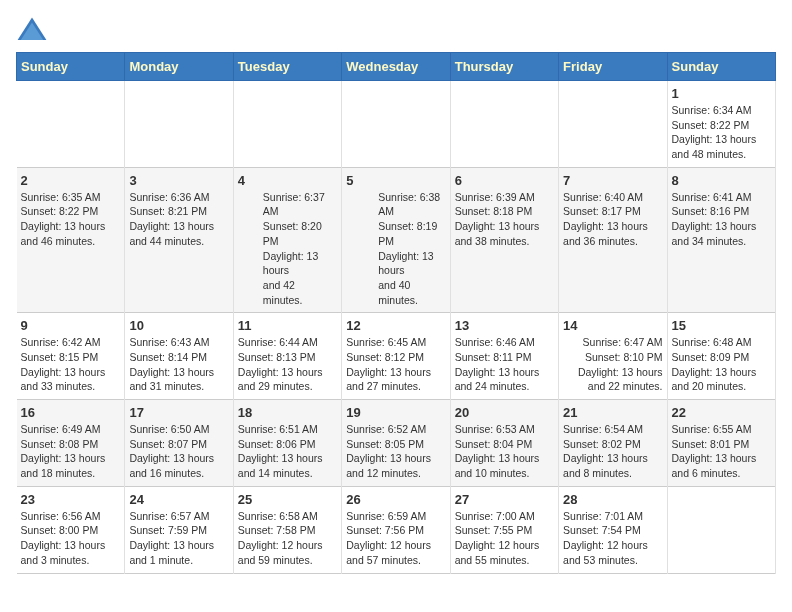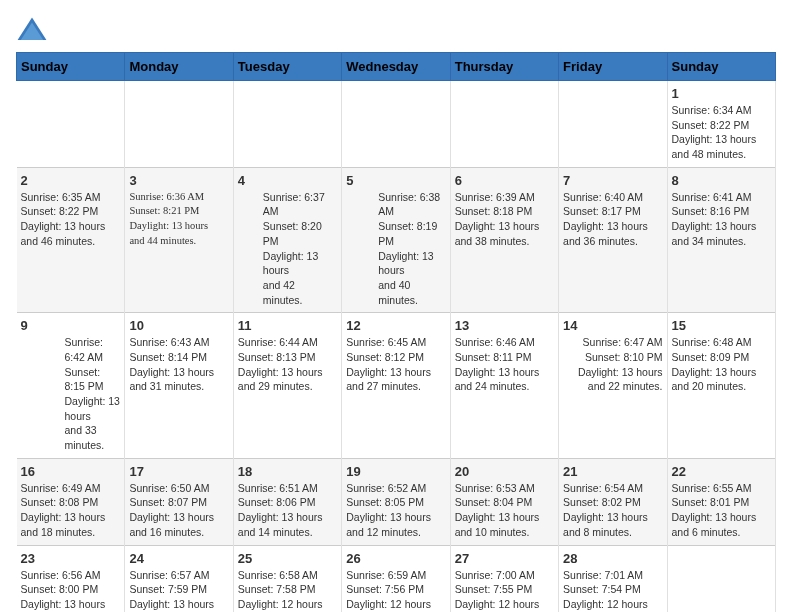--- a/index.html
+++ b/index.html
@@ -54,21 +54,21 @@
     }
     table {
       width: 100%;
       border-collapse: collapse;
       table-layout: fixed;
     }
     thead tr {
       background: #3a7abf;
     }
     thead th {
-      color: #000000;
+      color: #fef9c3;
       font-size: 13px;
       font-weight: bold;
       padding: 6px 4px;
       text-align: left;
       border: 1px solid #2e6aad;
     }
     tbody tr {
       border-bottom: 1px solid #ccc;
     }
     tbody td {
@@ -145,21 +145,21 @@
       <tr>
         <td>
           <span class="day-num">2</span>
           <div class="day-info" style="white-space: pre-line;">Sunrise: 6:35 AM
 Sunset: 8:22 PM
 Daylight: 13 hours
 and 46 minutes.</div>
         </td>
         <td>
           <span class="day-num">3</span>
-          <div class="day-info" style="white-space: pre-line; font-family: Liberation Serif, serif;">Sunrise: 6:36 AM
+          <div class="day-info" style="white-space: pre-line;">Sunrise: 6:36 AM
 Sunset: 8:21 PM
 Daylight: 13 hours
 and 44 minutes.</div>
         </td>
         <td>
           <span class="day-num">4</span>
           <div class="day-info" style="white-space: pre-line; margin-left: 25px;">Sunrise: 6:37 AM
 Sunset: 8:20 PM
 Daylight: 13 hours
 and 42 minutes.</div>
@@ -189,21 +189,21 @@
           <span class="day-num">8</span>
           <div class="day-info" style="white-space: pre-line;">Sunrise: 6:41 AM
 Sunset: 8:16 PM
 Daylight: 13 hours
 and 34 minutes.</div>
         </td>
       </tr>
       <tr>
         <td>
           <span class="day-num">9</span>
-          <div class="day-info" style="white-space: pre-line; margin-left: 44px;">Sunrise: 6:42 AM
+          <div class="day-info" style="white-space: pre-line;">Sunrise: 6:42 AM
 Sunset: 8:15 PM
 Daylight: 13 hours
 and 33 minutes.</div>
         </td>
         <td>
           <span class="day-num">10</span>
           <div class="day-info" style="white-space: pre-line;">Sunrise: 6:43 AM
 Sunset: 8:14 PM
 Daylight: 13 hours
 and 31 minutes.</div>

